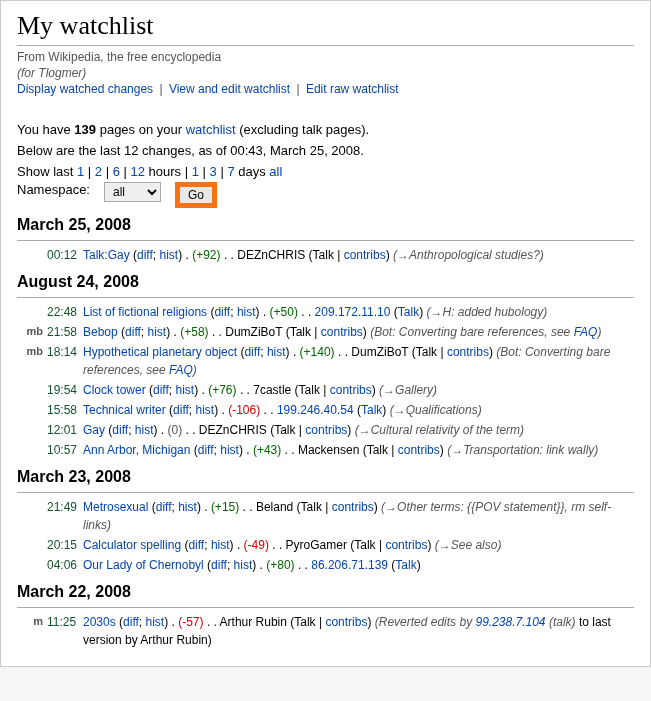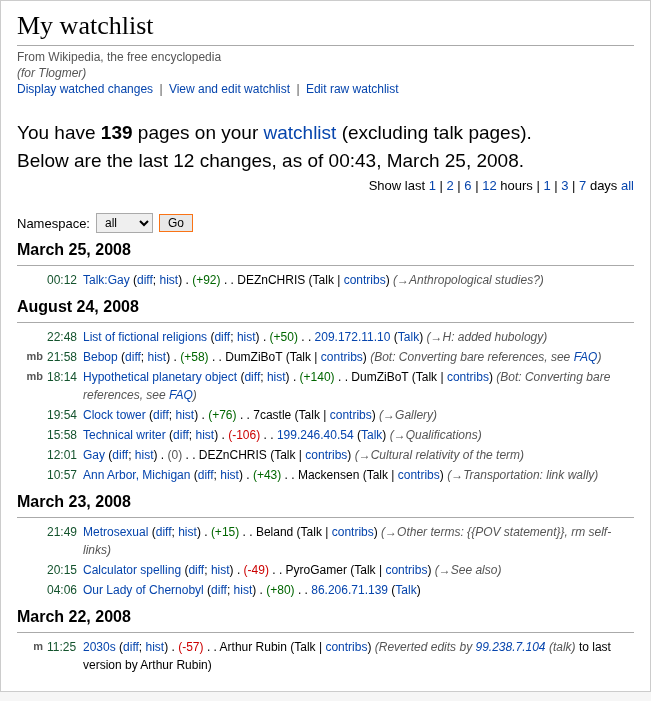--- a/index.html
+++ b/index.html
@@ -55,50 +55,49 @@
     .watchlist-links {
       font-size: 12px;
       margin-bottom: 26px;
     }
     .watchlist-links a {
       color: #0645ad;
       text-decoration: none;
     }
     .pipe { color: #555; margin: 0 3px; }
     .info-line {
-      font-size: 19px;
+      font-size: 13px;
       margin-bottom: 6px;
     }
     .info-line a { color: #0645ad; text-decoration: none; }
     .show-line {
       font-size: 13px;
-      margin-bottom: 20px;
-      text-align: right;
+      margin-bottom: 3px;
     }
     .show-line a { color: #0645ad; text-decoration: none; }
     .hide-line {
       font-size: 13px;
       margin-bottom: 8px;
     }
     .hide-line a { color: #0645ad; text-decoration: none; }
     .namespace-line {
       font-size: 13px;
       margin-bottom: 0;
       display: flex;
-      align-items: center;
-      gap: 6px;
+      align-items: flex-start;
+      gap: 14px;
     }
     .namespace-select {
       font-size: 12px;
       border: 1px solid #aaa;
       padding: 1px 4px;
     }
     .go-btn {
       font-size: 12px;
-      border: 1px solid #f97316;
+      border: 5px solid #f97316;
       background: #e8e8e8;
       padding: 1px 8px;
       cursor: pointer;
     }
     .date-header {
       font-size: 16px;
       font-weight: bold;
       border-bottom: 1px solid #aaa;
       margin: 8px 0 4px 0;
       padding-bottom: 6px;

